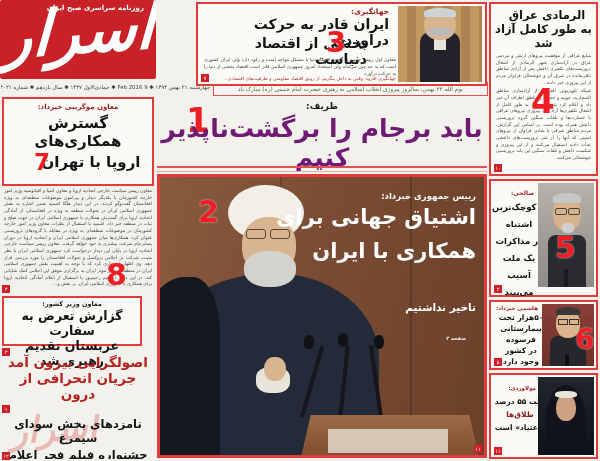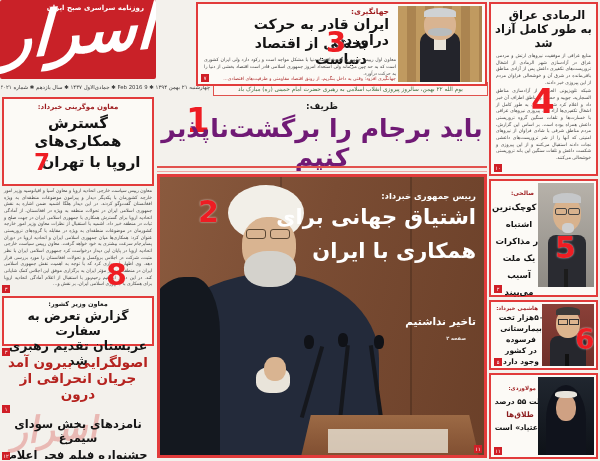--- a/index.html
+++ b/index.html
@@ -160,39 +160,39 @@
     <div style="left:144px;top:158px;width:10px;height:14px;background:#101217;border-radius:45%;"></div>
     <div style="left:178px;top:156px;width:10px;height:14px;background:#101217;border-radius:45%;"></div>
     <div style="left:214px;top:158px;width:10px;height:14px;background:#101217;border-radius:45%;"></div>
     <div style="left:140px;top:238px;width:180px;height:46px;background:linear-gradient(#9c6a45,#7d4b2f);clip-path:polygon(6% 0,94% 0,100% 100%,0 100%);"></div>
     <div style="left:168px;top:252px;width:120px;height:24px;background:#e9e2d4;opacity:.8;"></div>
 
     <div class="abs wh rtl" style="right:8px;top:14px;font-size:8.5px;">رییس جمهوری خبرداد:</div>
     <div class="abs wh rtl" style="right:8px;top:28px;font-size:21px;">اشتیاق جهانی برای</div>
     <div class="abs wh rtl" style="right:8px;top:62px;font-size:21px;">همکاری با ایران</div>
     <div class="abs marker" style="left:38px;top:20px;font-size:30px;">2</div>
-    <div class="abs wh rtl" style="right:8px;top:138px;font-size:10.5px;">تاخیر نداشتیم</div>
+    <div class="abs wh rtl" style="right:8px;top:124px;font-size:10.5px;">تاخیر نداشتیم</div>
     <div class="abs wh rtl" style="right:18px;top:158px;font-size:5px;opacity:.9;">صفحه ۲</div>
     <div class="abs badge" style="right:2px;bottom:2px;">۱۱</div>
   </div>
 
   <div class="abs newsbox" style="left:2px;top:97px;width:152px;height:89px;">
     <div class="kicker-red rtl" style="text-align:center;font-size:7px;margin-top:4px;">معاون موگرینی خبرداد:</div>
     <div class="hl rtl" style="text-align:center;font-size:15px;margin-top:3px;">گسترش همکاری‌های</div>
     <div class="hl rtl" style="text-align:center;font-size:15px;margin-top:3px;padding-left:26px;">اروپا با تهران</div>
     <div class="abs marker" style="left:30px;top:52px;font-size:23px;">7</div>
   </div>
 
   <div class="abs" style="left:2px;top:188px;width:152px;height:104px;overflow:hidden;">
     <div class="bodytxt rtl" style="font-size:4.6px;padding:0 2px;">معاون رییس سیاست خارجی اتحادیه اروپا و معاون آسیا و اقیانوسیه وزیر امور خارجه کشورمان با یکدیگر دیدار و پیرامون موضوعات منطقه‌ای به ویژه افغانستان گفت‌وگو کردند. در این دیدار هلگا اشمید ضمن اشاره به نقش جمهوری اسلامی ایران در تحولات منطقه به ویژه در افغانستان، از آمادگی اتحادیه اروپا برای گسترش همکاری با جمهوری اسلامی ایران در جهت صلح و ثبات در منطقه خبر داد. اشمید با استقبال از نظرات معاون وزیر امور خارجه کشورمان در موضوعات منطقه‌ای به ویژه در مقابله با گروه‌های تروریستی عنوان کرد: همکاری‌ها میان جمهوری اسلامی ایران و اتحادیه اروپا در دوران پسابرجام سرعت بیشتری به خود خواهد گرفت. معاون رییس سیاست خارجی اتحادیه اروپا در پایان این دیدار درخواست کرد جمهوری اسلامی ایران با نظر مثبت، شرکت در اجلاس بروکسل و تحولات افغانستان را مورد بررسی قرار دهد. وی اظهار امیدواری کرد که با توجه به اهمیت نقش جمهوری اسلامی ایران در منطقه، حضور مؤثر ایران به برگزاری موفق این اجلاس کمک شایانی کند. در این دیدار ابراهیم رحیم‌پور با استقبال از اعلام آمادگی اتحادیه اروپا برای همکاری با جمهوری اسلامی ایران، بر نقش و...</div>
   </div>
   <div class="abs marker" style="left:106px;top:260px;font-size:30px;">8</div>
   <div class="abs badge" style="left:2px;top:285px;">۳</div>
 
-  <div class="abs newsbox" style="left:2px;top:296px;width:152px;height:50px;">
+  <div class="abs newsbox" style="left:2px;top:296px;width:140px;height:50px;">
     <div class="kicker rtl" style="text-align:center;font-size:6.5px;margin-top:2px;">معاون وزیر کشور:</div>
     <div class="hl rtl" style="text-align:center;font-size:12.5px;">گزارش تعرض به سفارت</div>
     <div class="hl rtl" style="text-align:center;font-size:12.5px;">عربستان تقدیم رهبری شد</div>
   </div>
   <div class="abs badge" style="left:2px;top:348px;">۳</div>
 
   <div class="abs" style="left:2px;top:354px;width:152px;height:52px;">
     <div class="rtl" style="text-align:center;font-size:13.5px;font-weight:bold;color:#b5231f;">اصولگرایی بیرون آمد</div>
     <div class="rtl" style="text-align:center;font-size:13.5px;font-weight:bold;color:#b5231f;">جریان انحرافی از درون</div>
   </div>

